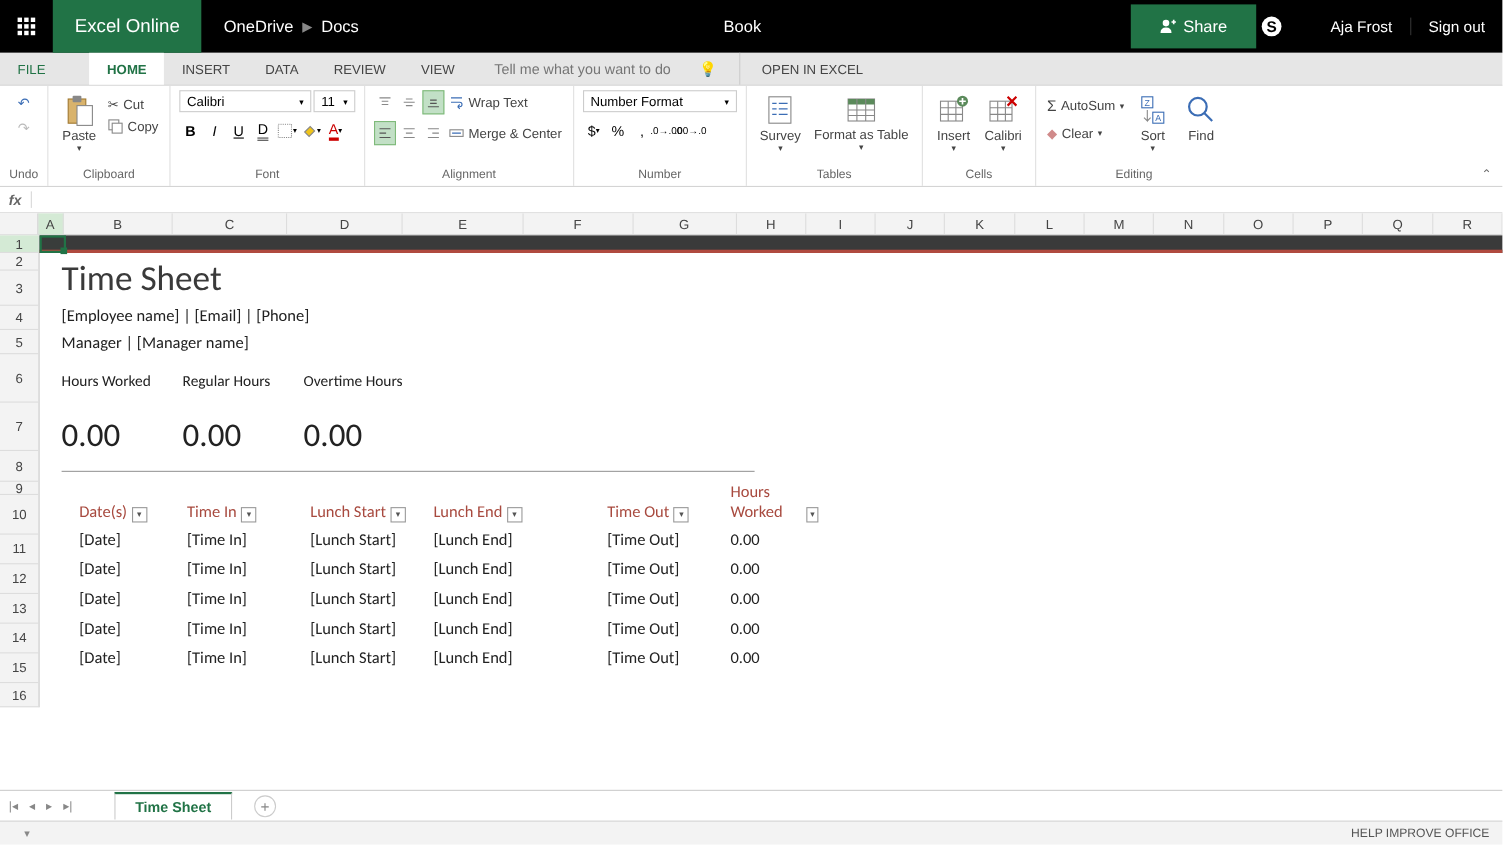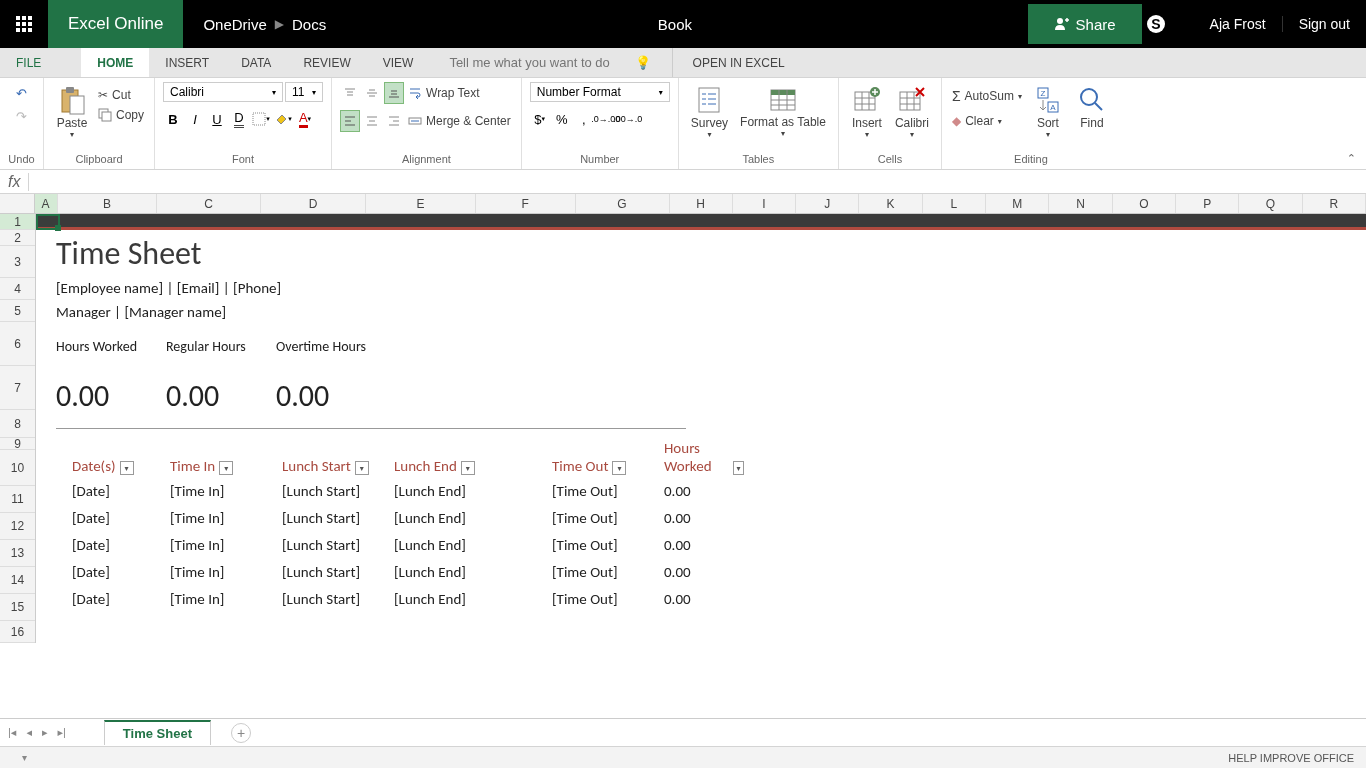--- a/index.html
+++ b/index.html
@@ -40,21 +40,21 @@
 .dropdown-btn { border: 1px solid #ccc; background: #fff; padding: 2px 6px; font-size: 12px; display: flex; align-items: center; justify-content: space-between; }
 .font-name { width: 120px; }
 .font-size { width: 38px; }
 .btn-row { display: flex; gap: 2px; align-items: center; }
 .sq-btn { width: 20px; height: 22px; display: flex; align-items: center; justify-content: center; font-size: 13px; cursor: pointer; }
 .sq-btn.active { background: #c2e0c6; border: 1px solid #7fba7a; }
 .collapse-ribbon { position: absolute; right: 10px; bottom: 4px; font-size: 11px; color: #666; cursor: pointer; }
 
 
 .formula-bar { height: 24px; border-bottom: 1px solid #d4d4d4; display: flex; align-items: center; padding: 0 8px; }
-.fx-label { font-style: italic; color: #666; font-size: 16px; padding-right: 8px; border-right: 1px solid #d4d4d4; }
+.fx-label { font-style: italic; color: #666; font-size: 13px; padding-right: 8px; border-right: 1px solid #d4d4d4; font-weight: bold; }
 .formula-input { flex: 1; border: none; outline: none; padding: 0 8px; font-size: 12px; }
 
 
 .grid-area { position: relative; }
 .col-headers { display: flex; height: 20px; background: #f3f3f3; border-bottom: 1px solid #ccc; }
 .corner { width: 36px; background: #f3f3f3; border-right: 1px solid #ccc; }
 .col-h { border-right: 1px solid #ddd; text-align: center; font-size: 12px; color: #444; display: flex; align-items: center; justify-content: center; }
 .col-h.active { background: #d4ead5; }
 .grid-body { display: flex; }
 .row-headers { width: 36px; background: #f3f3f3; border-right: 1px solid #ccc; }

